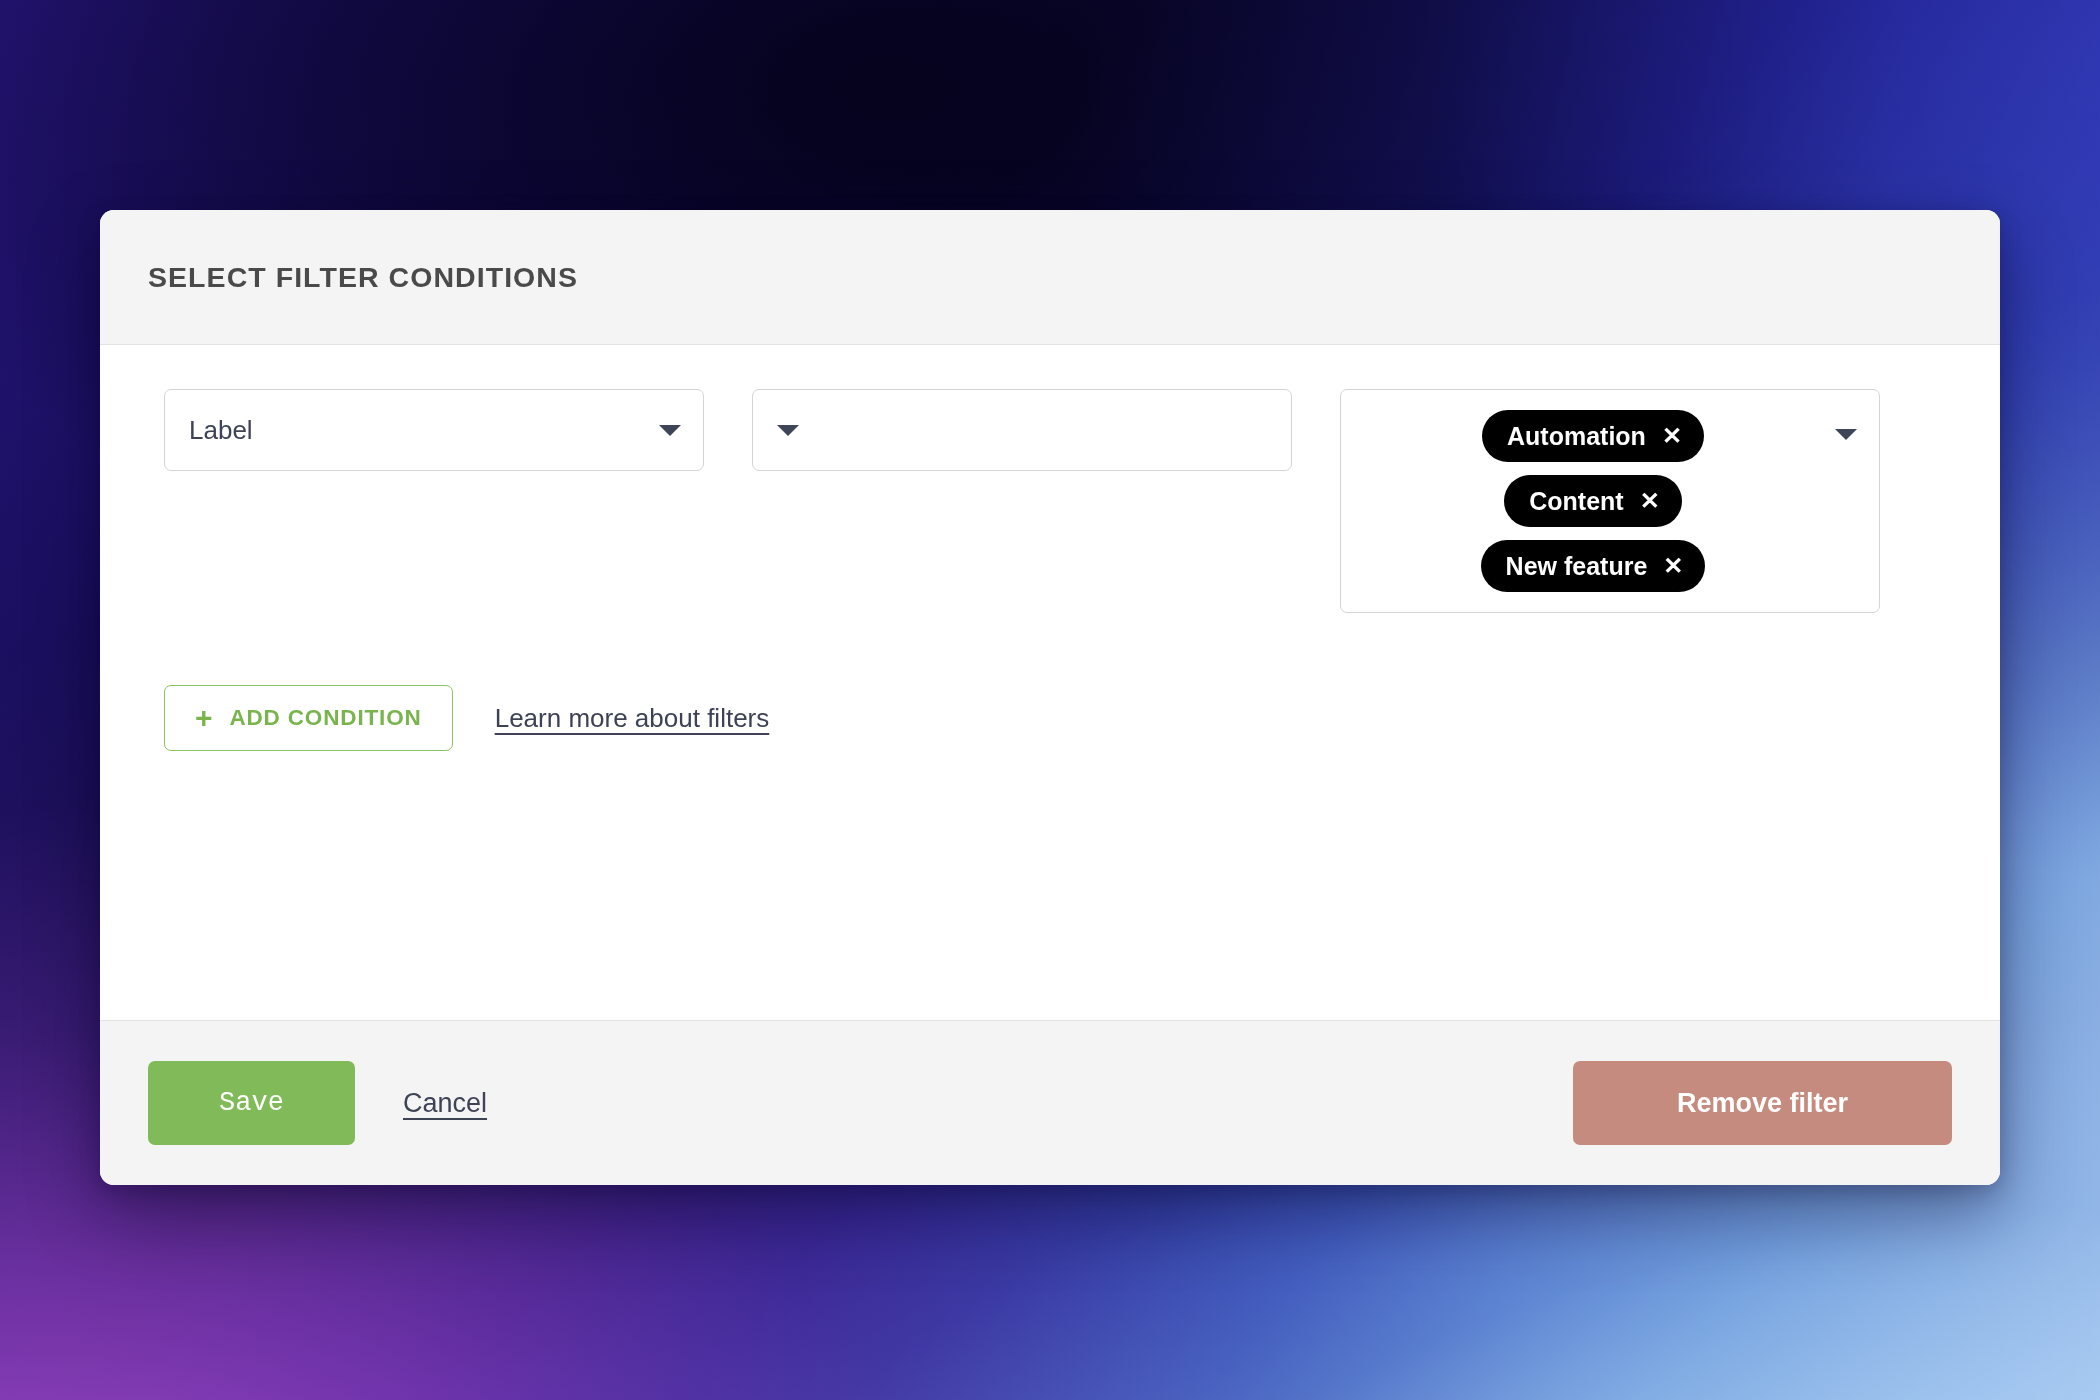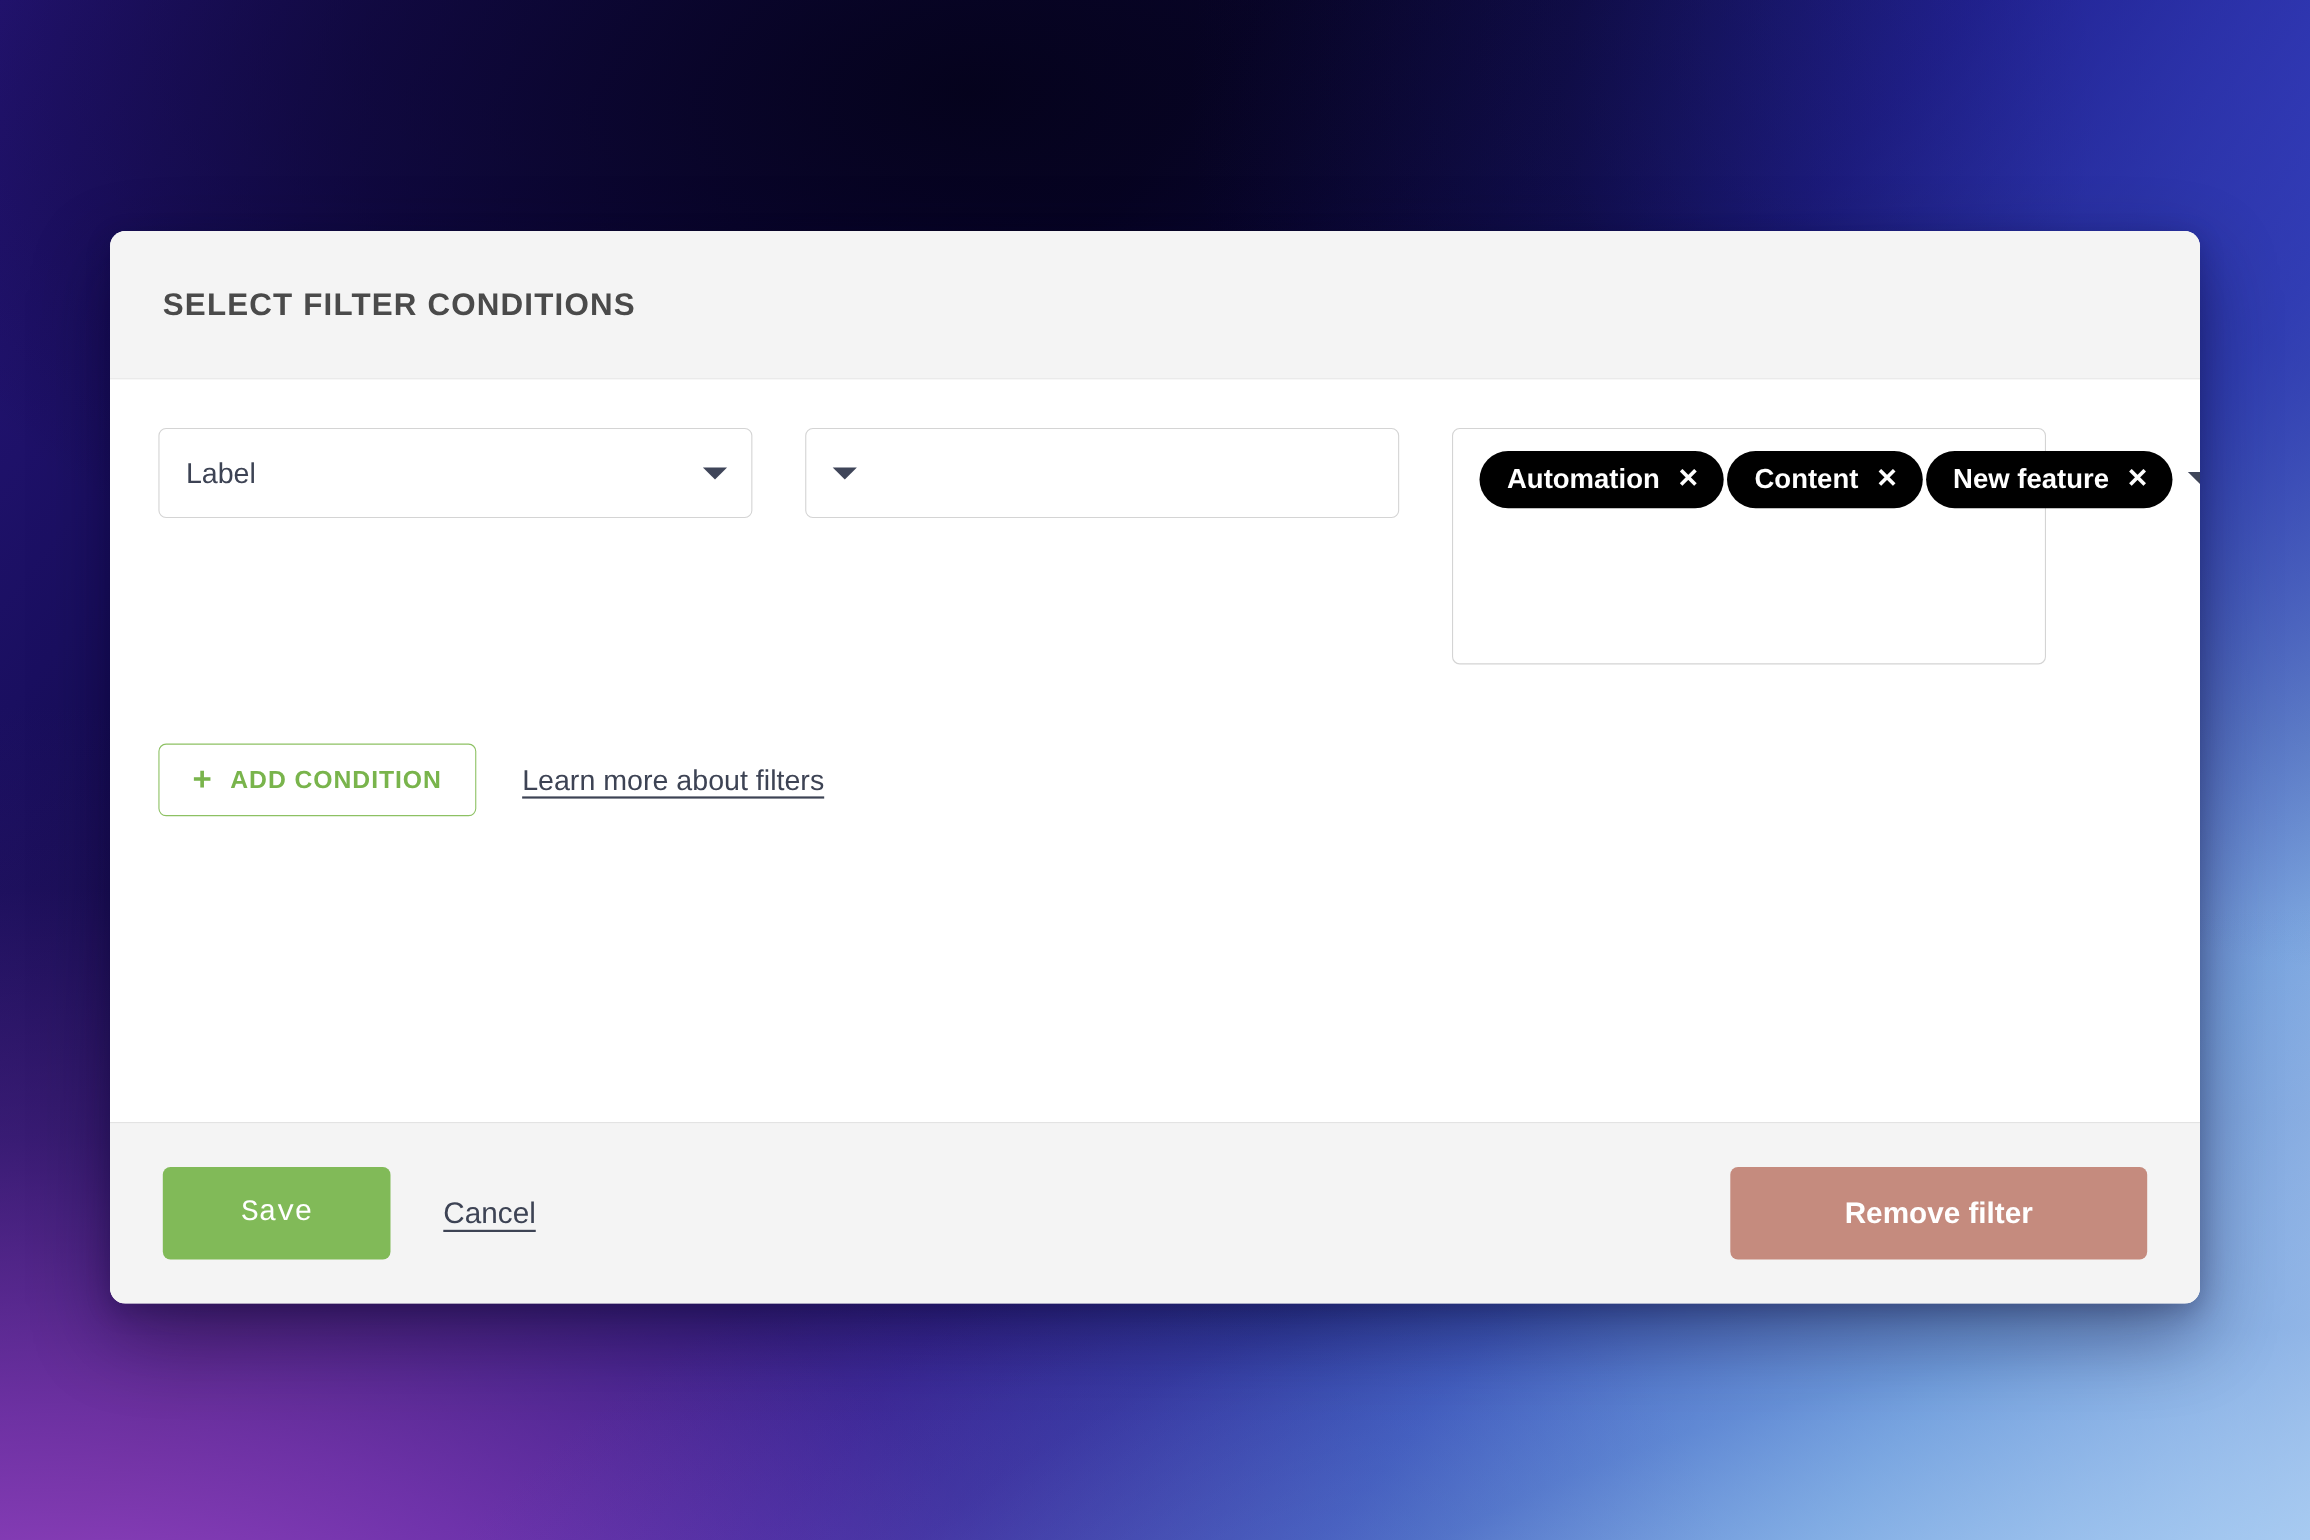--- a/index.html
+++ b/index.html
@@ -60,21 +60,21 @@
     font-weight: 700;
     letter-spacing: 1.05px;
     color: #4a4a4a;
     text-transform: uppercase;
   }
 
   
   #dialog-body {
     flex: 1 1 auto;
     background: #ffffff;
-    padding: 44px 48px 0 44px;
+    padding: 44px 48px 0 64px;
     position: relative;
   }
 
   #condition-row {
     display: flex;
     align-items: flex-start;
     gap: 48px;
   }
 
   .select-field {
@@ -115,23 +115,23 @@
     background: #ffffff;
     padding: 20px 22px 20px 24px;
     display: flex;
     align-items: flex-start;
     gap: 14px;
   }
 
   #tag-list {
     flex: 1 1 auto;
     display: flex;
-    flex-direction: row;
-    align-items: center;
-    gap: 3px;
+    flex-direction: column;
+    align-items: center;
+    gap: 13px;
   }
 
   .tag-chip {
     background: #000000;
     color: #ffffff;
     border-radius: 999px;
     height: 52px;
     display: inline-flex;
     align-items: center;
     gap: 16px;

